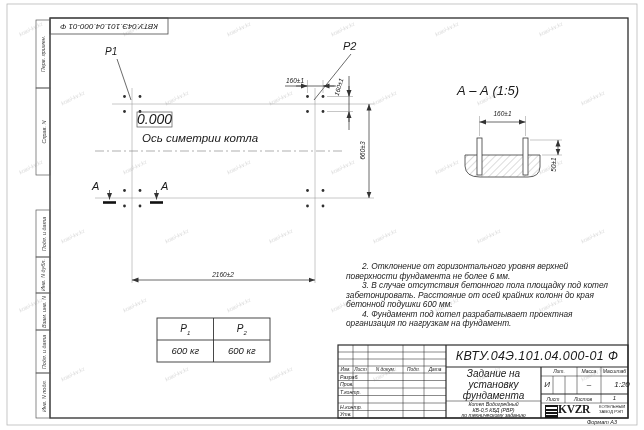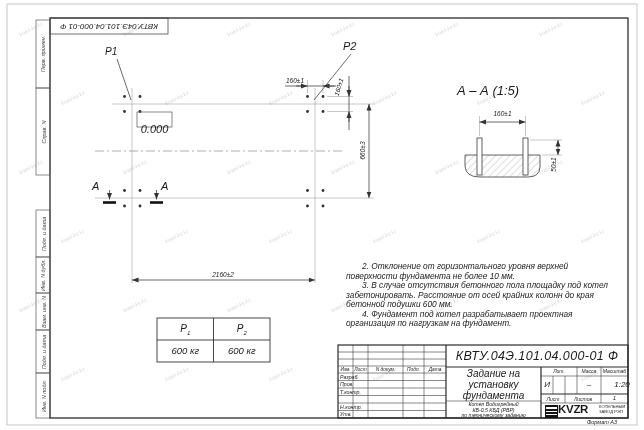--- a/index.html
+++ b/index.html
@@ -171,34 +171,35 @@
   <div class="vlabel" style="left:9px;top:47px;width:68px;">Перв. примен.</div>
   <div class="vlabel" style="left:-0.5px;top:124.5px;width:87px;">Справ. N</div>
   <div class="vlabel" style="left:19.5px;top:226.5px;width:47px;">Подп. и дата</div>
   <div class="vlabel" style="left:25px;top:268px;width:36px;">Инв. N дубл.</div>
   <div class="vlabel" style="left:24.5px;top:304.5px;width:37px;">Взам. инв. N</div>
   <div class="vlabel" style="left:21.5px;top:344.5px;width:43px;">Подп. и дата</div>
   <div class="vlabel" style="left:20.5px;top:388.5px;width:45px;">Инв. N подл.</div>
 
   <div class="t" style="left:105px;top:46px;font-size:10px;">P1</div>
   <div class="t" style="left:343px;top:40px;font-size:11px;">P2</div>
-  <div class="t c" style="left:137px;top:112px;width:35px;height:15px;line-height:15px;font-size:11px;margin-top:10px;">0.000</div>
+  <div class="t c" style="left:137px;top:112px;width:35px;height:15px;line-height:15px;font-size:14px;">0.000</div>
+  <div class="t" style="left:142px;top:132px;font-size:11.5px;">Ось симетрии котла</div>
   <div class="t" style="left:268px;top:77px;width:36px;text-align:right;font-size:6.5px;">160±1</div>
   <div class="t" style="left:336px;top:92px;width:30px;font-size:6.5px;transform:rotate(-73deg);transform-origin:0 50%;">160±1</div>
   <div class="t c rot90" style="left:345px;top:147px;width:34px;font-size:6.5px;">660±3</div>
   <div class="t c" style="left:193px;top:270.5px;width:60px;font-size:6.5px;">2160±2</div>
   <div class="t" style="left:92px;top:180px;font-size:11px;">А</div>
   <div class="t" style="left:161px;top:180px;font-size:11px;">А</div>
 
   <div class="t" style="left:457px;top:83px;font-size:13px;text-align:right;">А – А (1:5)</div>
   <div class="t c" style="left:482px;top:110px;width:41px;font-size:6.5px;">160±1</div>
   <div class="t c rot90" style="left:540px;top:161px;width:26px;font-size:6.5px;">50±1</div>
 
   <div class="t" style="left:346px;top:262px;width:264px;font-size:8.3px;line-height:9.5px;white-space:normal;">
-    <p class="note">2. Отклонение от горизонтального уровня верхней поверхности фундамента не более 10 мм.</p>
+    <p class="note">2. Отклонение от горизонтального уровня верхней поверхности фундамента не более 6 мм.</p>
     <p class="note">3. В случае отсутствия бетонного пола площадку под котел забетонировать. Расстояние от осей крайних колонн до края бетонной подушки 600 мм.</p>
     <p class="note">4. Фундамент под котел разрабатывает проектная организация по нагрузкам на фундамент.</p>
   </div>
 
   <div class="t c" style="left:157px;top:318px;width:56.5px;height:22px;line-height:22px;font-size:10px;"><span>P</span><sub>1</sub></div>
   <div class="t c" style="left:213.5px;top:318px;width:56.5px;height:22px;line-height:22px;font-size:10px;"><span>P</span><sub>2</sub></div>
   <div class="t c" style="left:157px;top:340px;width:56.5px;height:22px;line-height:22px;font-size:9.5px;">600 кг</div>
   <div class="t c" style="left:213.5px;top:340px;width:56.5px;height:22px;line-height:22px;font-size:9.5px;">600 кг</div>
 
   <div class="t c" style="left:446px;top:345px;width:182px;height:22px;line-height:22px;font-size:12.5px;letter-spacing:0.4px;">КВТУ.04Э.101.04.000-01 Ф</div>
@@ -221,21 +222,21 @@
   <div class="t c" style="left:541px;top:367.5px;width:36px;font-size:5px;">Лит.</div>
   <div class="t c" style="left:577px;top:367.5px;width:24px;font-size:5px;">Масса</div>
   <div class="t c" style="left:601px;top:367.5px;width:27px;font-size:5px;">Масштаб</div>
   <div class="t c" style="left:541px;top:377px;width:12px;height:16px;line-height:16px;font-size:8px;">И</div>
   <div class="t c" style="left:577px;top:377px;width:24px;height:16px;line-height:16px;font-size:8px;">–</div>
   <div class="t c" style="left:601px;top:377px;width:42px;height:16px;line-height:16px;font-size:8px;">1:20</div>
   <div class="t c" style="left:541px;top:395.5px;width:24px;font-size:5px;">Лист</div>
   <div class="t c" style="left:565px;top:395.5px;width:36px;font-size:5px;">Листов</div>
   <div class="t c" style="left:601px;top:395px;width:27px;font-size:6px;">1</div>
   <div class="logo-mark"></div>
-  <div class="t" style="left:558px;top:403px;font-size:11.5px;font-style:normal;font-weight:800;letter-spacing:-0.3px;">KVZR</div>
+  <div class="t" style="left:558px;top:403px;font-size:11.5px;font-style:normal;font-weight:800;letter-spacing:-0.3px;font-family:Liberation Serif, serif;">KVZR</div>
   <div class="t" style="left:599px;top:405px;width:30px;font-size:4.2px;line-height:4.8px;font-style:normal;">
     <span style="display:block;">КОТЕЛЬНЫЙ</span>
     <span style="display:block;">ЗАВОД РЭП</span>
   </div>
   <div class="t c" style="left:572px;top:419px;width:60px;font-size:5.5px;">Формат А3</div>
 
   <div style="position:absolute;left:0;top:0;width:644px;height:430px;pointer-events:none;">
       <span class="wm" style="left: 18px; top: 26px;">kotel-kv.kz</span>
       <span class="wm" style="left: 122px; top: 26px;">kotel-kv.kz</span>
       <span class="wm" style="left: 226px; top: 26px;">kotel-kv.kz</span>

